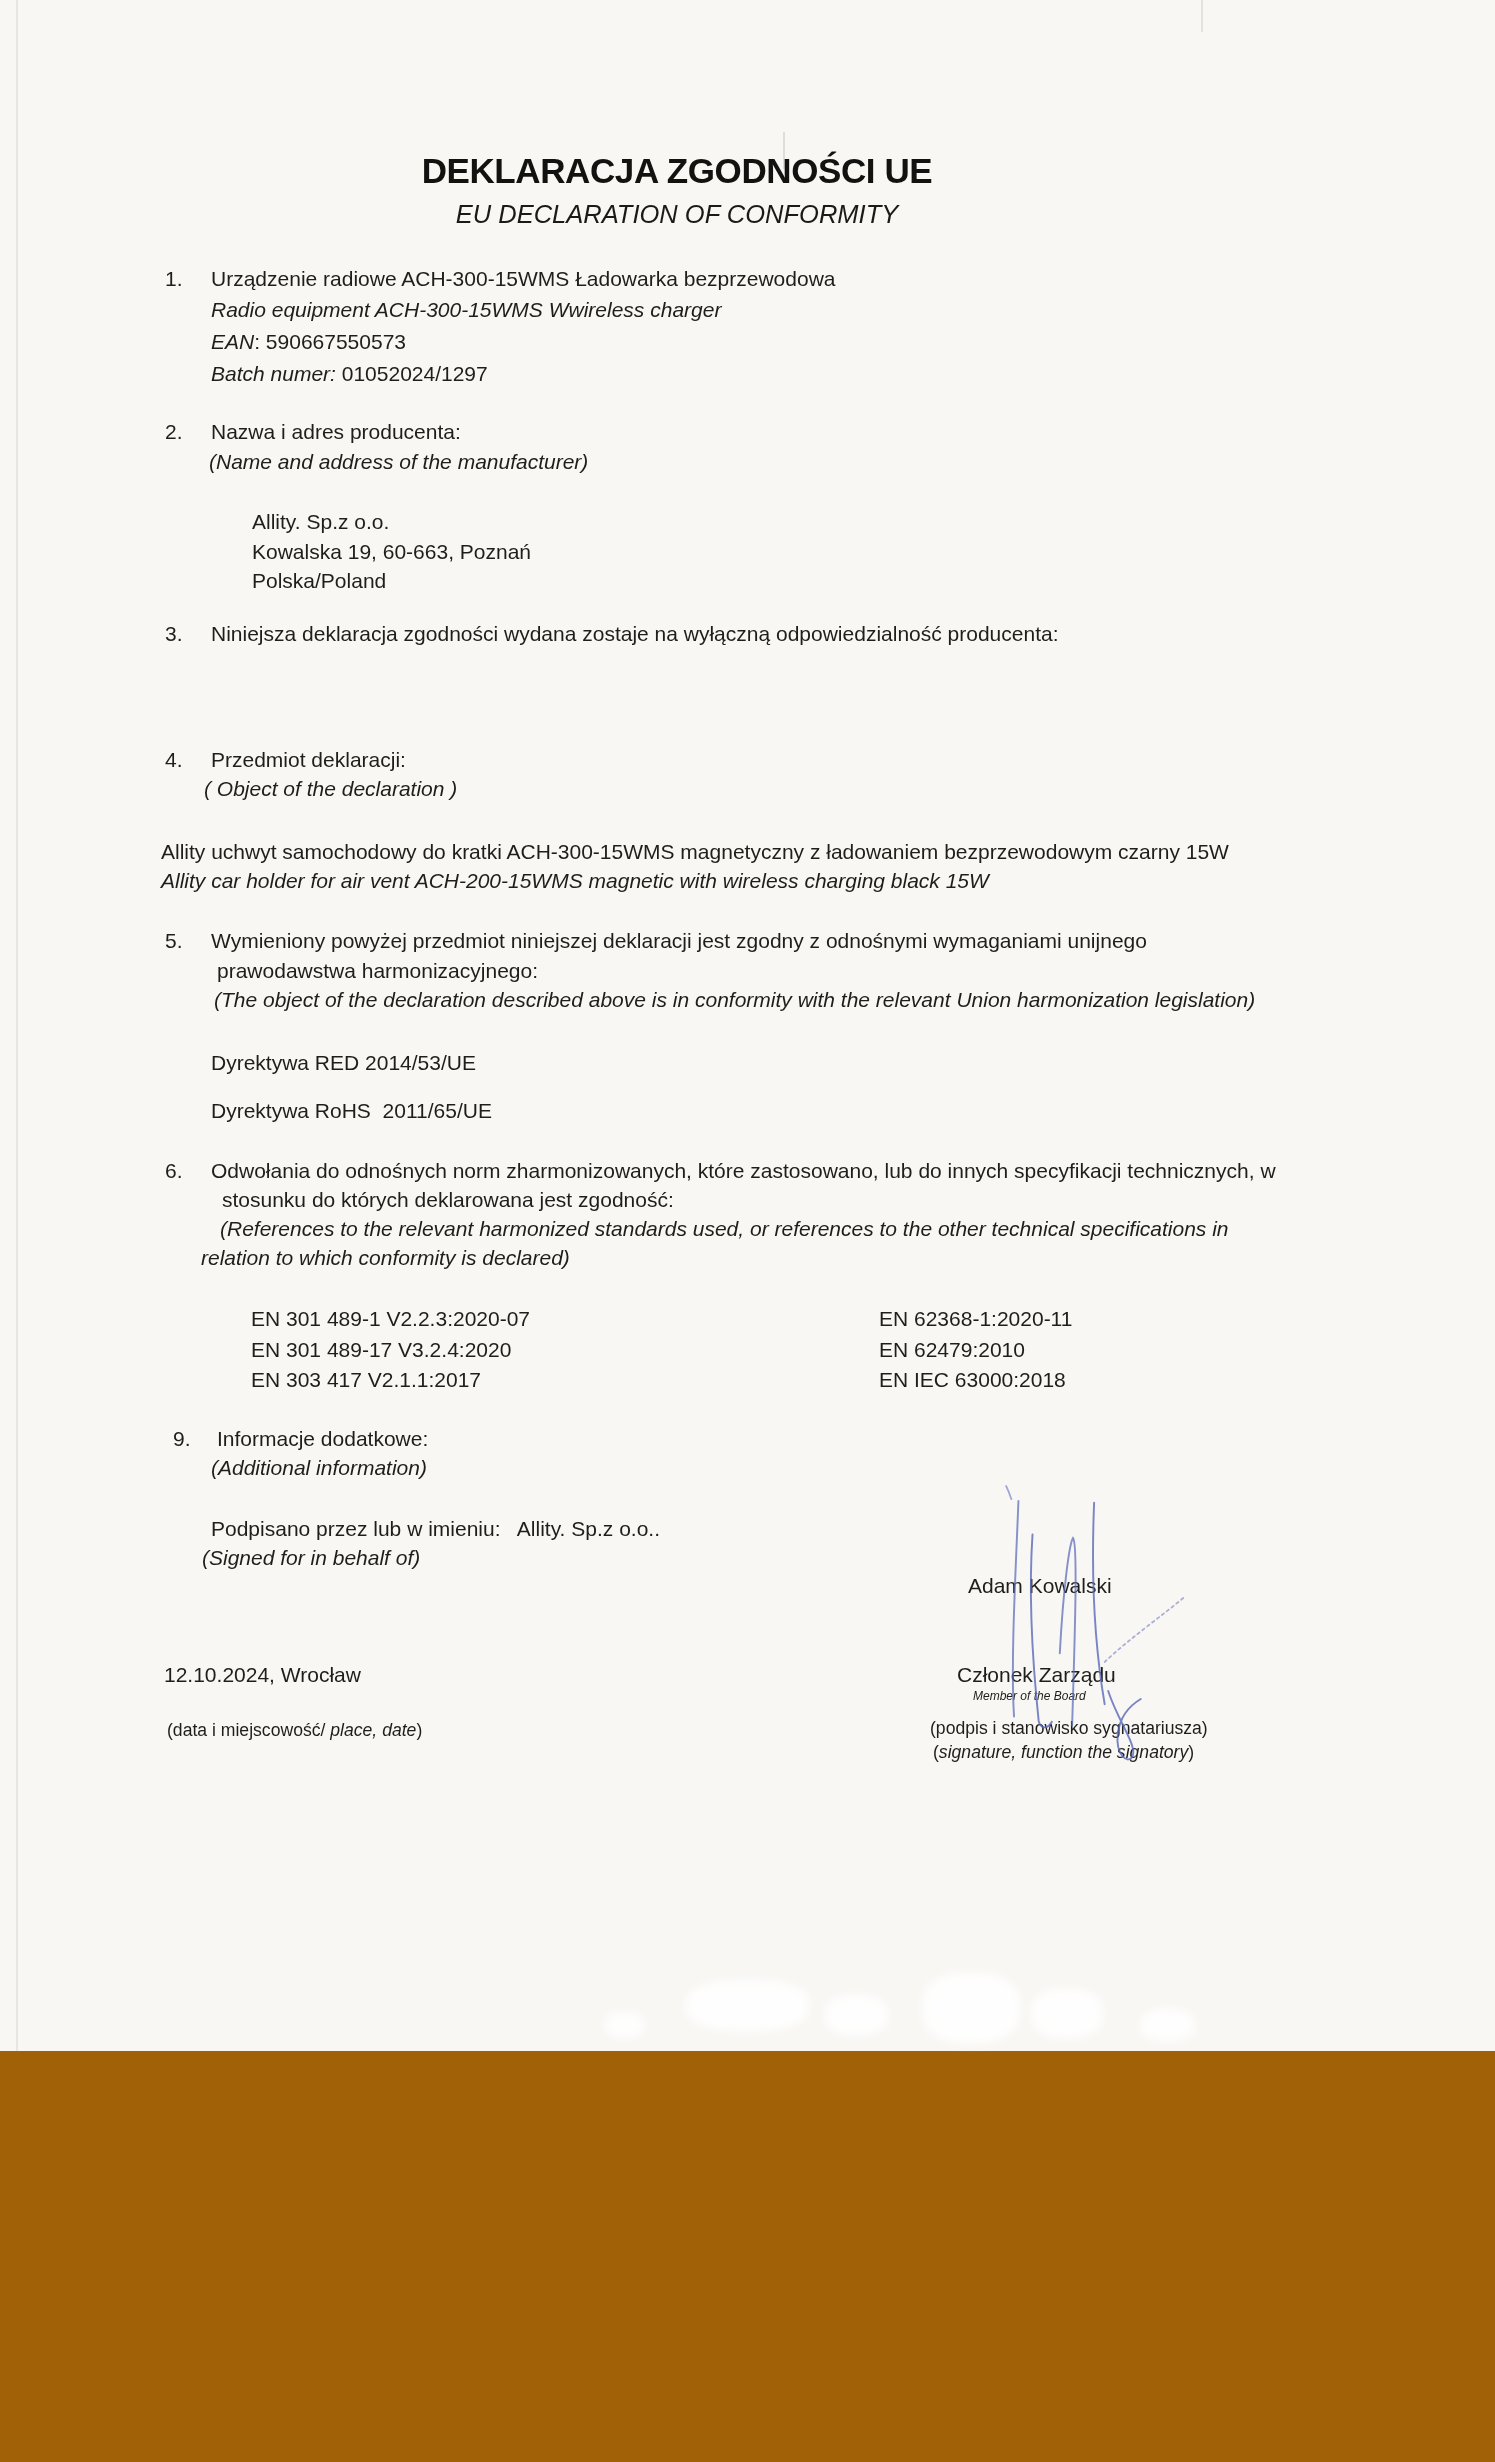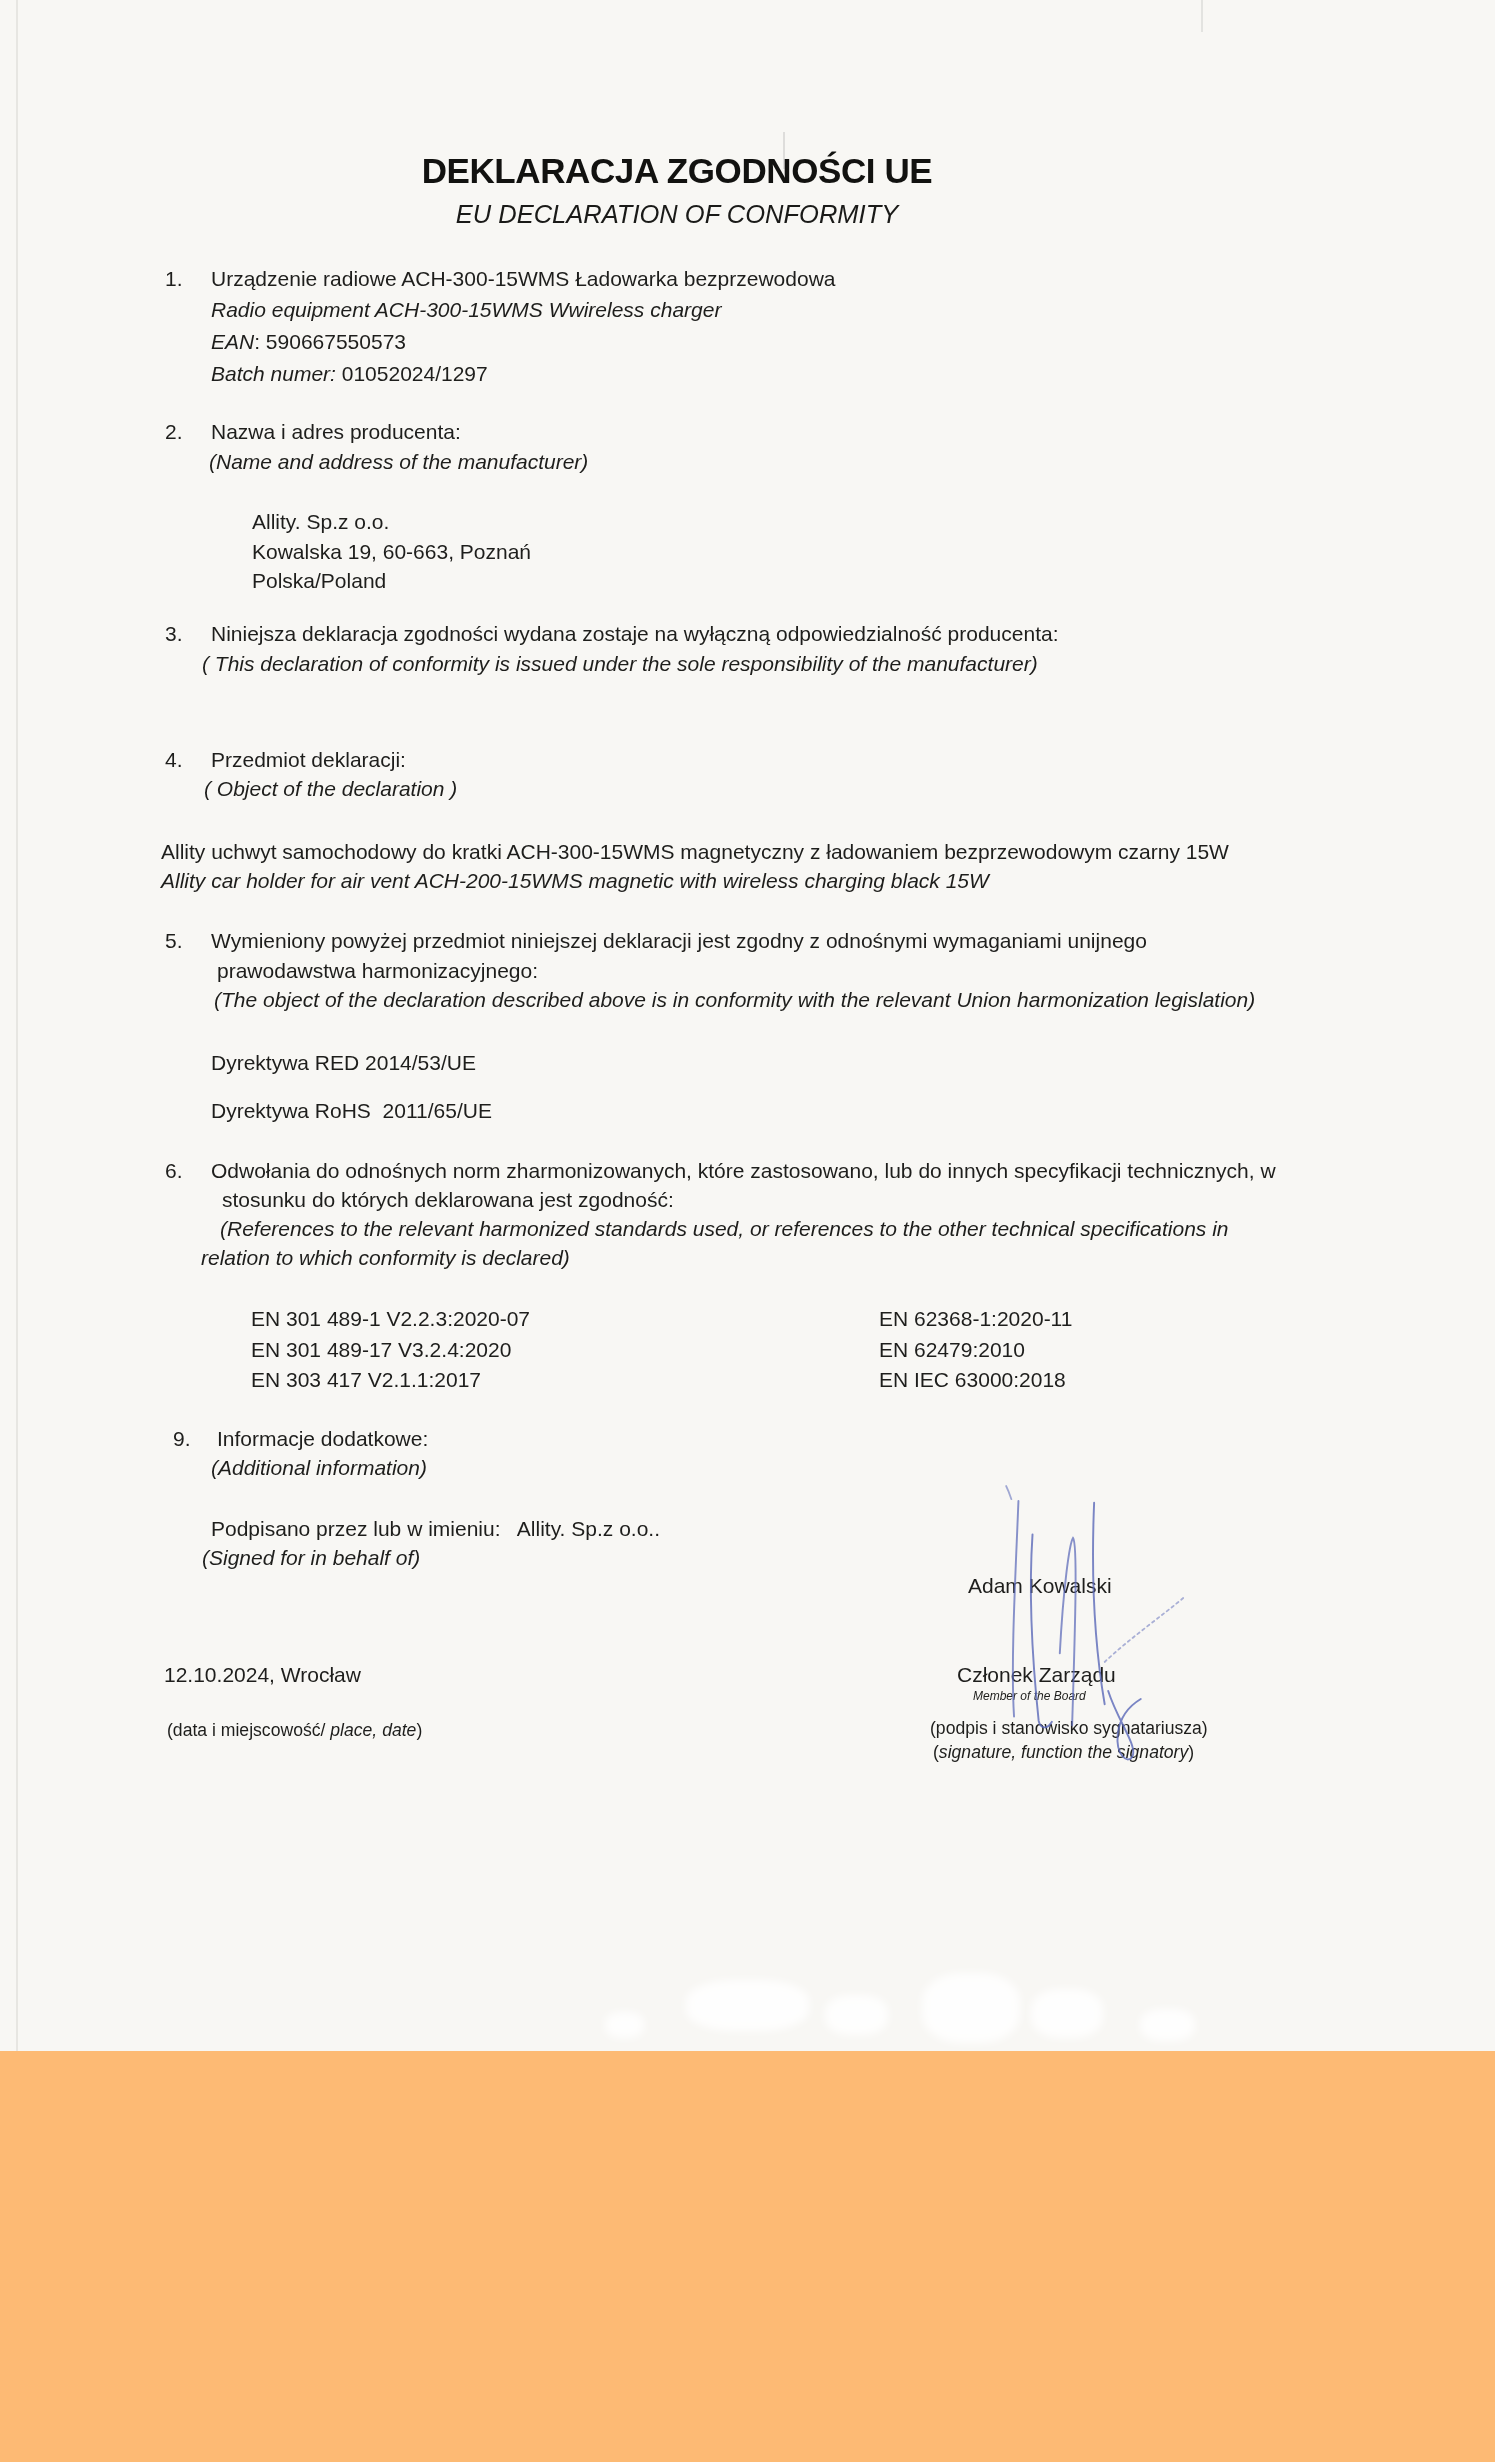--- a/index.html
+++ b/index.html
@@ -1,16 +1,16 @@
 <!DOCTYPE html>
 <html style="font-size:14px"><head>
 <meta charset="utf-8">
 <style>
   html,body{margin:0;padding:0;background:#ffffff;}
-  #screen{position:relative;width:1495px;height:2462px;background:#fdba74;overflow:hidden;
+  #screen{position:relative;width:1495px;height:2462px;background:#a16207;overflow:hidden;
           font-family:"Liberation Sans",sans-serif;}
   #paper{position:absolute;left:0;top:0;width:1495px;height:2051px;background:#f8f7f4;}
   .line{position:absolute;font-size:21px;color:#1e1e1c;white-space:pre;line-height:1.2;}
   .it{font-style:italic;}
   .sm{font-size:17.6px;}
   .xs{font-size:12px;}
   .ctr{left:0;width:1354px;text-align:center;}
   .title{font-size:35px;font-weight:bold;letter-spacing:-0.4px;color:#121210;}
   .subtitle{font-size:25.5px;font-style:italic;color:#1a1a18;}
   .artifact{position:absolute;background:#c9c9c7;}
@@ -46,21 +46,20 @@
 
   <div class="line" style="left:165px;top:419px;">2.</div>
   <div class="line" style="left:211px;top:419px;">Nazwa i adres producenta:</div>
   <div class="line it" style="left:209px;top:449px;">(Name and address of the manufacturer)</div>
   <div class="line" style="left:252px;top:509px;">Allity. Sp.z o.o.</div>
   <div class="line" style="left:252px;top:539px;">Kowalska 19, 60-663, Poznań</div>
   <div class="line" style="left:252px;top:568px;">Polska/Poland</div>
 
   <div class="line" style="left:165px;top:621px;">3.</div>
   <div class="line" style="left:211px;top:621px;">Niniejsza deklaracja zgodności wydana zostaje na wyłączną odpowiedzialność producenta:</div>
-  <div class="line it" style="left:202px;top:651px;">( This declaration of conformity is issued under the sole responsibility of the manufacturer)</div>
 
   <div class="line" style="left:165px;top:747px;">4.</div>
   <div class="line" style="left:211px;top:747px;">Przedmiot deklaracji:</div>
   <div class="line it" style="left:204px;top:776px;">( Object of the declaration )</div>
 
   <div class="line" style="left:161px;top:839px;">Allity uchwyt samochodowy do kratki ACH-300-15WMS magnetyczny z ładowaniem bezprzewodowym czarny 15W</div>
   <div class="line it" style="left:161px;top:868px;">Allity car holder for air vent ACH-200-15WMS magnetic with wireless charging black 15W</div>
 
   <div class="line" style="left:165px;top:928px;">5.</div>
   <div class="line" style="left:211px;top:928px;">Wymieniony powyżej przedmiot niniejszej deklaracji jest zgodny z odnośnymi wymaganiami unijnego</div>

